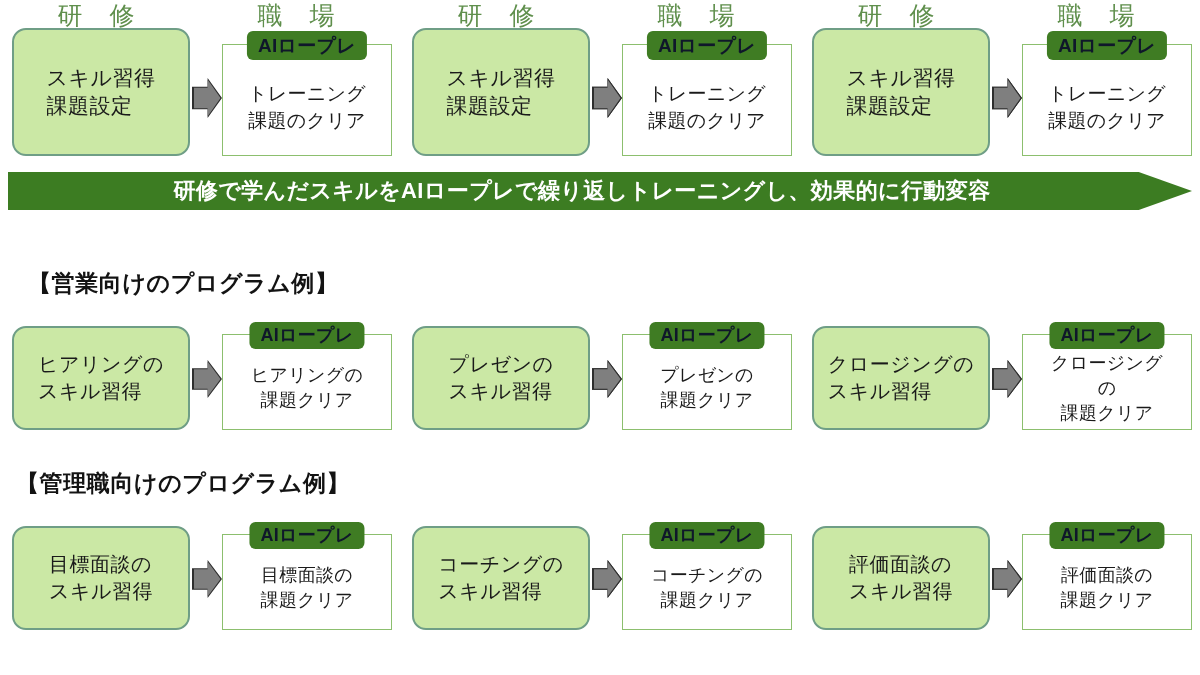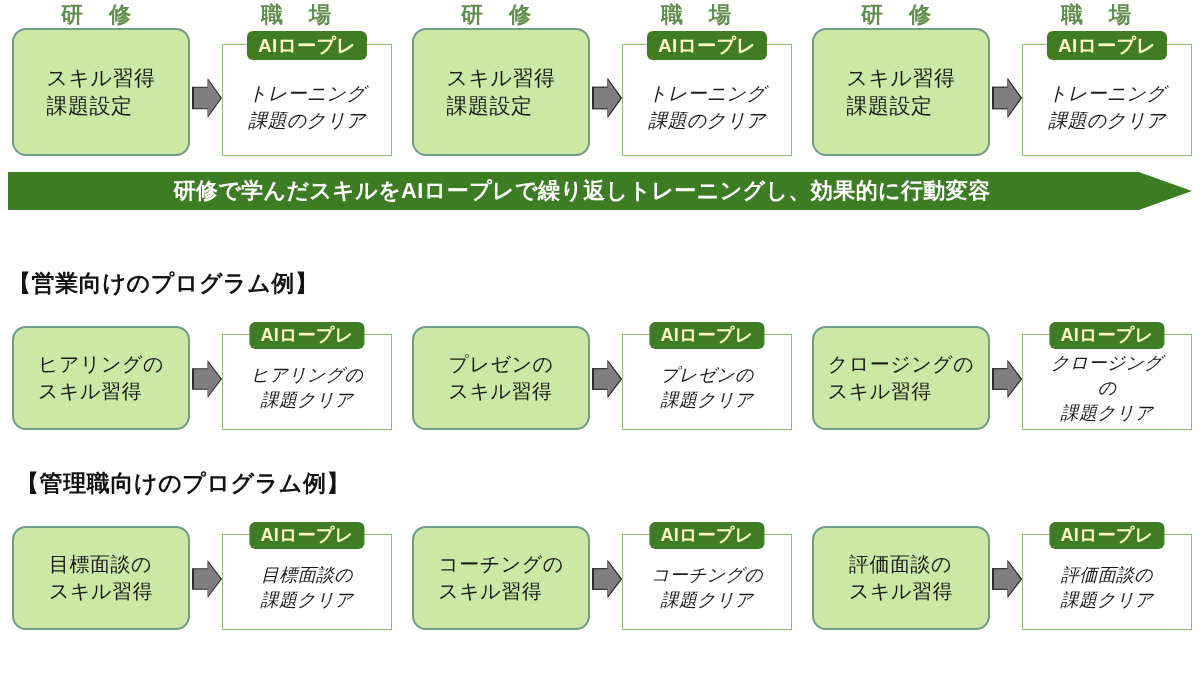--- a/index.html
+++ b/index.html
@@ -30,22 +30,22 @@
     width: 400px;
     height: 162px;
   }
   .top-group.g0 { left: 0px; }
   .top-group.g1 { left: 400px; }
   .top-group.g2 { left: 800px; }
 
   .stage-label {
     position: absolute;
     top: 2px;
-    font-size: 22px;
-    font-weight: 700;
+    font-size: 25px;
+    font-weight: 400;
     color: #5f8f4c;
     letter-spacing: 10px;
     text-align: center;
     white-space: nowrap;
     line-height: 26px;
   }
   .stage-label.left  { left: 12px;  width: 178px; }
   .stage-label.right { left: 212px; width: 178px; }
 
   
@@ -74,41 +74,40 @@
     background: #ffffff;
     border: 1.5px solid #8cbf6e;
     box-sizing: border-box;
   }
   .card-white .badge {
     position: absolute;
     top: -14px;
     left: 50%;
     transform: translateX(-50%);
     background: #3f7c23;
-    color: #fef9c3;
+    color: #0f172a;
     font-size: 19px;
     font-weight: 700;
     line-height: 29px;
     height: 29px;
     padding: 0 11px;
     border-radius: 6px;
     white-space: nowrap;
     letter-spacing: 0.3px;
   }
   .card-white .body {
     position: absolute;
     left: 0;
     right: 0;
     top: 18px;
     bottom: 4px;
     display: flex;
     align-items: center;
     justify-content: center;
     text-align: center;
-    font-style: italic;
   }
   .card-white .lines {
     font-size: 19px;
     line-height: 27px;
     color: #1a1a1a;
     letter-spacing: 0.3px;
   }
 
   
   .arrow-gray {
@@ -315,21 +314,21 @@
   <div class="arrow-wrap" style="position:absolute;left:992px;top:78px;width:30px;height:40px;">
     <div class="arrow-gray-outline" style="left:0;top:0;width:30px;height:40px;"></div>
     <div class="arrow-gray" style="left:1.5px;top:1.5px;width:27px;height:37px;"></div>
   </div>
 </div>
 
 <div class="banner">
   <div class="banner-text">研修で学んだスキルをAIロープレで繰り返しトレーニングし、効果的に行動変容</div>
 </div>
 
-<div class="section-title" style="left:8px; top:268px;">【営業向けのプログラム例】</div>
+<div class="section-title" style="left:28px; top:268px;">【営業向けのプログラム例】</div>
 
 <div class="prog-row" style="top:318px;">
   <div class="prog-group g0">
     <div class="card-green">
       <div class="lines">ヒアリングの<br>スキル習得</div>
     </div>
     <div class="arrow-wrap">
       <div class="arrow-gray-outline"></div>
       <div class="arrow-gray"></div>
     </div>

